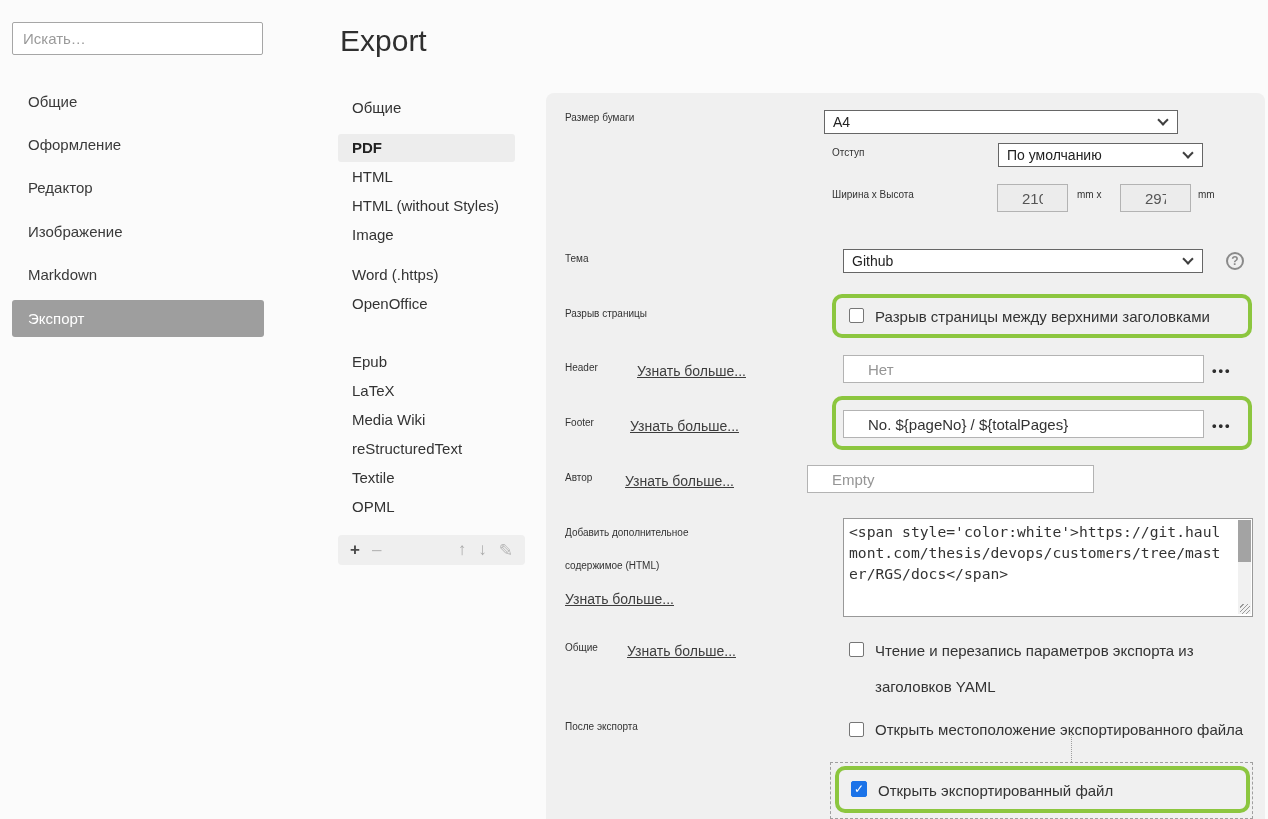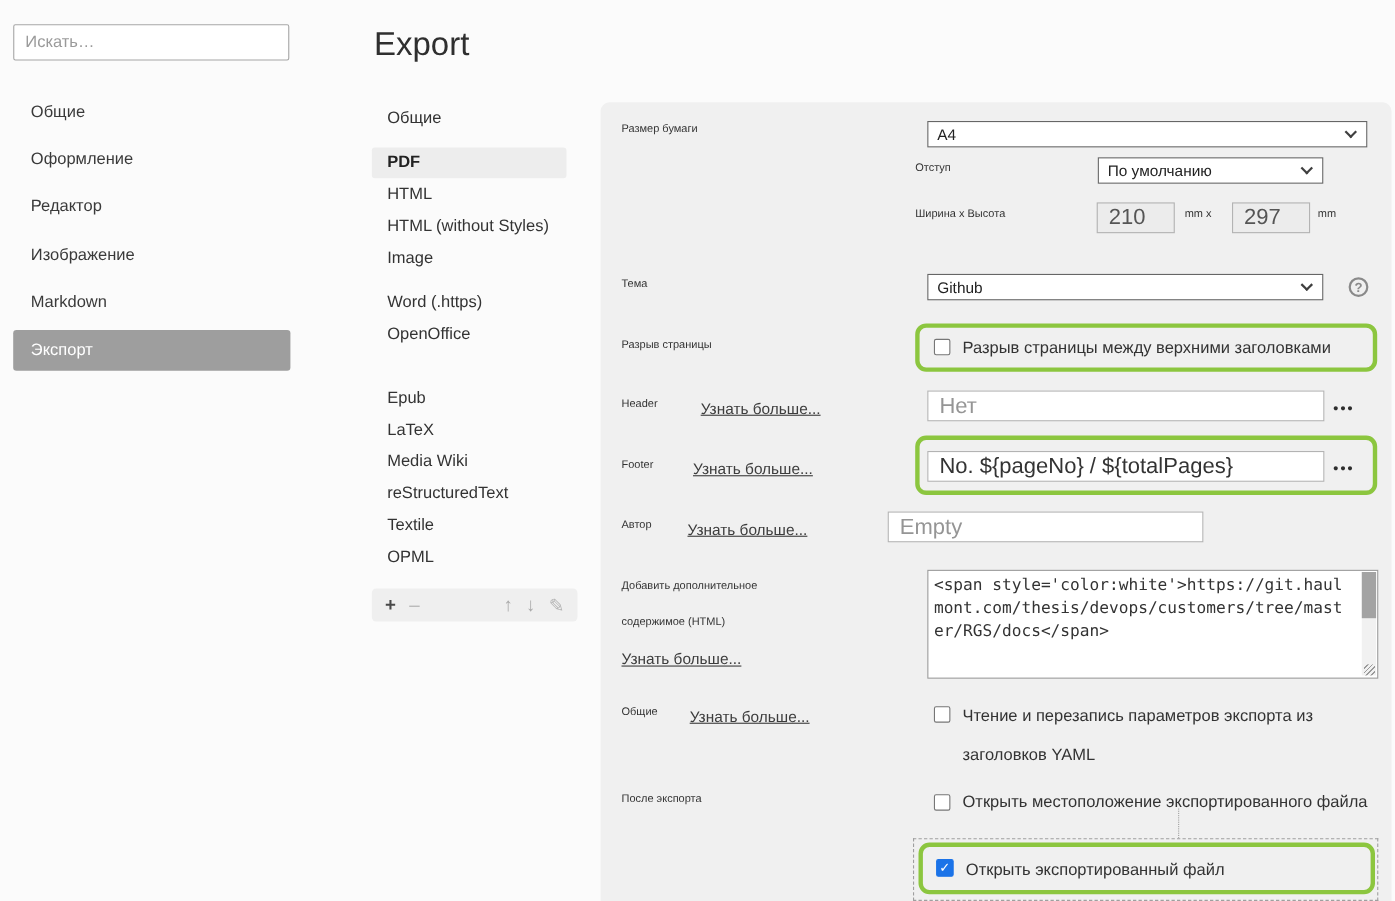--- a/index.html
+++ b/index.html
@@ -50,21 +50,21 @@
   .sel {
     position:absolute; height:24px; background:#fff; border:1px solid #666; 
     font-size:14px; color:#222; line-height:22px; padding-left:8px; cursor:pointer;
   }
   .sel .chev {
     position:absolute; right:10px; top:5px; width:8px; height:8px;
     border-right:2px solid #3f3f3f; border-bottom:2px solid #3f3f3f; transform:rotate(45deg);
   }
   .ti {
     position:absolute; height:28px; background:#fff; border:1px solid #b3b3b3;
-    font-family:"Liberation Sans",sans-serif; font-size:20px; color:#333; padding:0 10px; outline:none;
+    font-family:"Liberation Sans",sans-serif; font-size:15px; color:#333; padding:0 24px; outline:none;
   }
   .ti::placeholder { color:#959595; }
   .ti.dim { background:#ececec; color:#555; }
 
   .dots { position:absolute; font-size:13px; font-weight:bold; color:#2e2e2e; letter-spacing:2px; cursor:pointer; }
 
   #help-icon {
     position:absolute; left:1226px; top:252px; width:18px; height:18px; border-radius:50%;
     border:2px solid #8a8a8a; color:#8a8a8a; font-size:12px; font-weight:bold;
     display:flex; align-items:center; justify-content:center; cursor:pointer;
@@ -137,21 +137,21 @@
     <span class="tbi">–</span>
     <span class="spacer"></span>
     <span class="tbi mid">↑</span>
     <span class="tbi mid">↓</span>
     <span class="tbi" style="margin-right:0">✎</span>
   </div>
 
   <div id="settings-panel"></div>
 
   <div class="lbl" style="left:565px; top:112px">Размер бумаги</div>
-  <div class="sel" style="left:843px; top:110px; width:400px">
+  <div class="sel" style="left:824px; top:110px; width:354px">
     <span>A4</span>
     <span class="chev"></span>
   </div>
 
   <div class="lbl" style="left:832px; top:147px">Отступ</div>
   <div class="sel" style="left:998px; top:143px; width:205px">
     <span>По умолчанию</span>
     <span class="chev"></span>
   </div>
 

